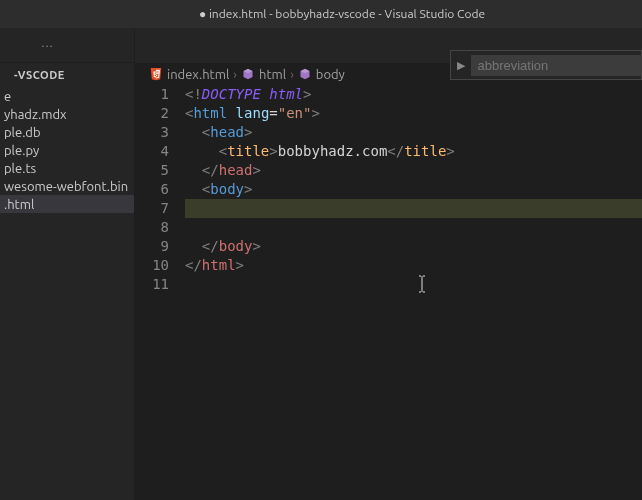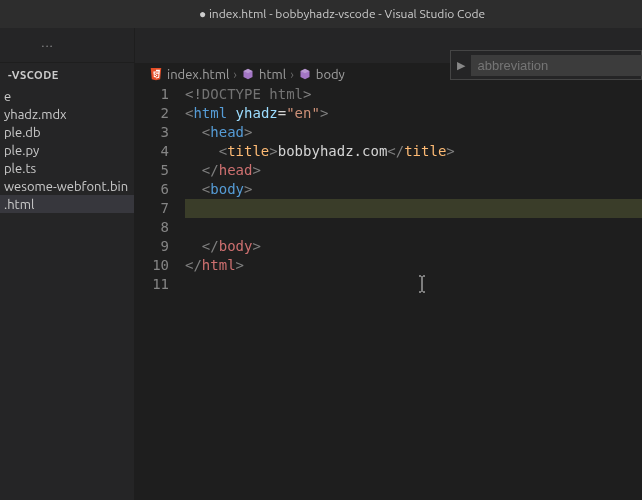--- a/index.html
+++ b/index.html
@@ -62,20 +62,21 @@
   .dirty-dot {
     width: 8px; height: 8px; border-radius: 50%;
     background: #cccccc;
   }
   .explorer-head {
     padding: 6px 8px;
     font-size: 11px;
     font-weight: bold;
     letter-spacing: 0.5px;
     color: #cccccc;
+    margin-left: 6px;
   }
   .file-list { flex:1; }
   .file-item {
     padding: 2px 8px 2px 4px;
     font-size: 13px;
     color: #cccccc;
     white-space: nowrap;
     overflow: hidden;
   }
   .file-item.active {
@@ -130,21 +131,21 @@
   .hl-line {
     position:absolute;
     left:0; right:0;
     height:19px;
     background:#3a3d29;
     z-index:0;
   }
   .code-inner { position:relative; z-index:1; }
   .tok-punc  { color:#808080; }
   .tok-tag   { color:#569cd6; }
-  .tok-doctype{ color:#737373; }
+  .tok-doctype{ color:#8b5cf6;font-style:italic; }
   .tok-attr  { color:#9cdcfe; }
   .tok-str   { color:#ce9178; }
   .tok-white { color:#d4d4d4; }
   .tok-title-open { color:#fdba74; }
   .tok-close-name { color:#ce7070; }
   .find-widget {
     position:absolute;
     top: 22px;
     right:0;
     width: 192px;
@@ -276,21 +277,21 @@
         <div>7</div>
         <div>8</div>
         <div>9</div>
         <div>10</div>
         <div>11</div>
       </div>
       <div class="code">
         <div class="hl-line" style="top:114px"></div>
         <div class="code-inner">
           <div class="code-line"><span class="tok-punc">&lt;!</span><span class="tok-doctype">DOCTYPE html</span><span class="tok-punc">&gt;</span></div>
-          <div class="code-line"><span class="tok-punc">&lt;</span><span class="tok-tag">html</span><span> </span><span class="tok-attr">yhadz</span><span class="tok-white">=</span><span class="tok-str">"en"</span><span class="tok-punc">&gt;</span></div>
+          <div class="code-line"><span class="tok-punc">&lt;</span><span class="tok-tag">html</span><span> </span><span class="tok-attr">lang</span><span class="tok-white">=</span><span class="tok-str">"en"</span><span class="tok-punc">&gt;</span></div>
           <div class="code-line"><span class="tok-punc">  &lt;</span><span class="tok-tag">head</span><span class="tok-punc">&gt;</span></div>
           <div class="code-line"><span class="tok-punc">    &lt;</span><span class="tok-title-open">title</span><span class="tok-punc">&gt;</span><span class="tok-white">bobbyhadz.com</span><span class="tok-punc">&lt;/</span><span class="tok-title-open">title</span><span class="tok-punc">&gt;</span></div>
           <div class="code-line"><span class="tok-punc">  &lt;/</span><span class="tok-close-name">head</span><span class="tok-punc">&gt;</span></div>
           <div class="code-line"><span class="tok-punc">  &lt;</span><span class="tok-tag">body</span><span class="tok-punc">&gt;</span></div>
           <div class="code-line"><span>    </span></div>
           <div class="code-line"><span></span></div>
           <div class="code-line"><span class="tok-punc">  &lt;/</span><span class="tok-close-name">body</span><span class="tok-punc">&gt;</span></div>
           <div class="code-line"><span class="tok-punc">&lt;/</span><span class="tok-close-name">html</span><span class="tok-punc">&gt;</span></div>
           <div class="code-line"></div>
         </div>

